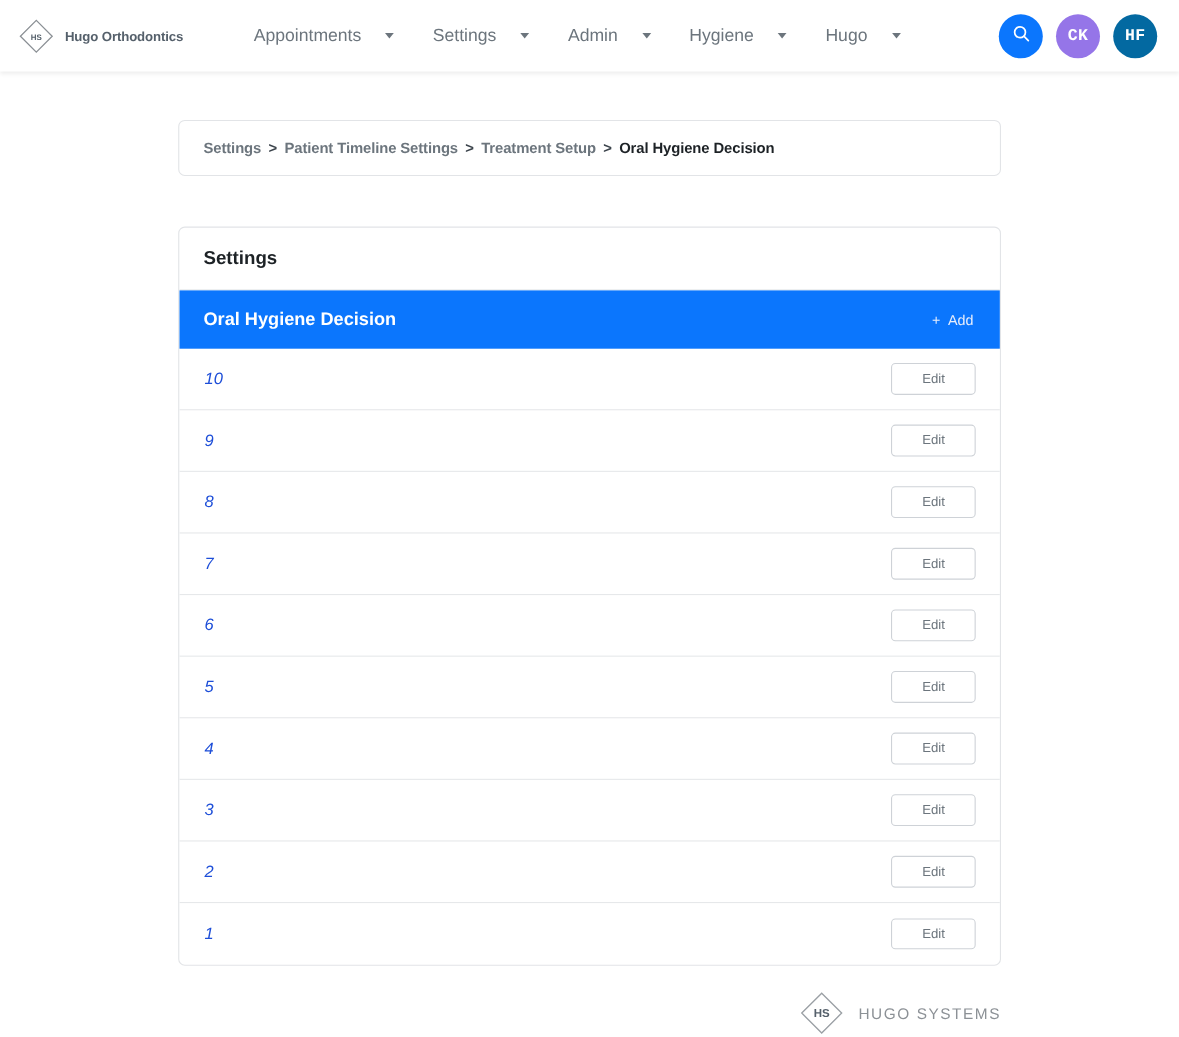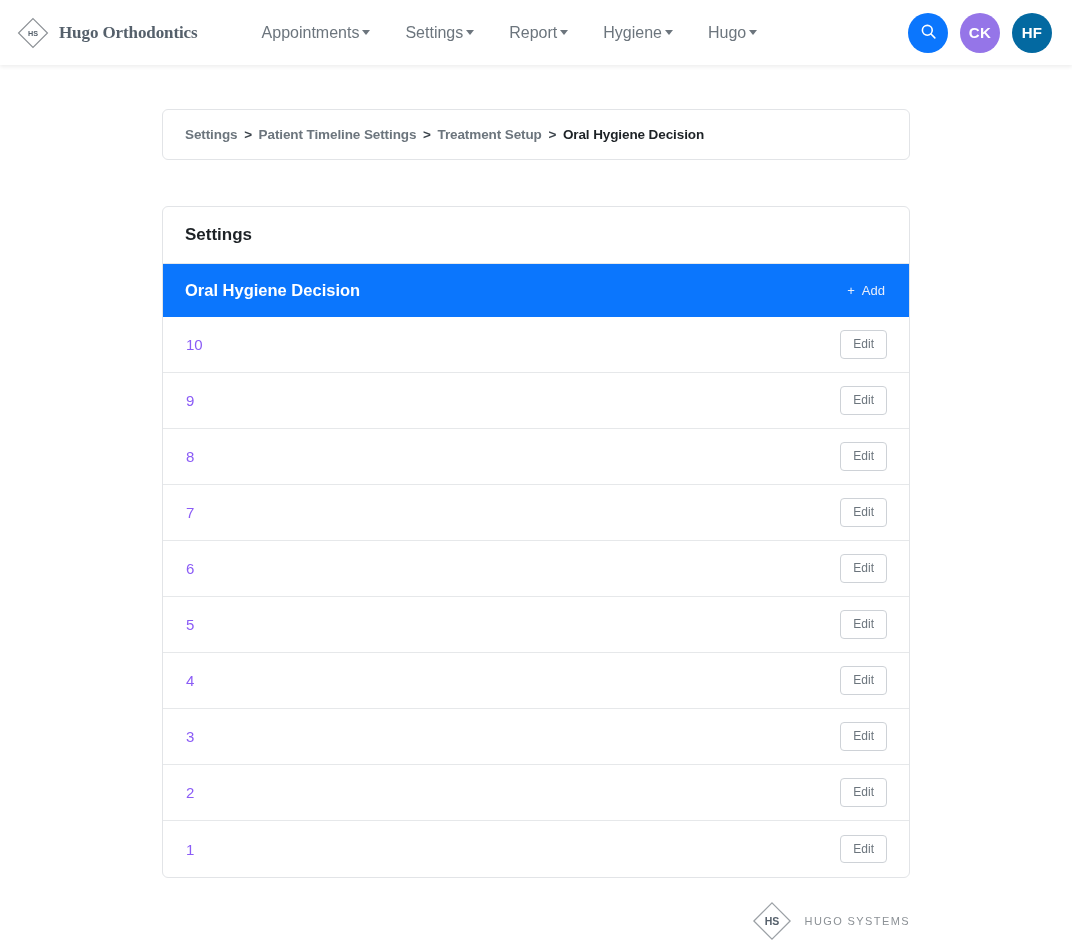--- a/index.html
+++ b/index.html
@@ -30,40 +30,39 @@
     align-items: center;
     gap: 9px;
     padding-left: 6px;
     text-decoration: none;
     flex: 0 0 auto;
   }
 
   .brand-logo { width: 34px; height: 34px; flex: 0 0 auto; }
 
   .brand-name {
-    font-size: 17px;
+    font-size: 12px;
     font-weight: bold;
     color: #55606b;
     letter-spacing: -0.1px;
     white-space: nowrap;
-    font-family: Liberation Serif, serif;
   }
 
   .nav-links {
     display: flex;
     align-items: center;
     list-style: none;
     margin-left: 48px;
     gap: 3px;
   }
 
   .nav-item {
     display: flex;
     align-items: center;
-    gap: 3px;
+    gap: 22px;
     padding: 8px 16px;
     font-size: 16px;
     color: #6c757d;
     cursor: pointer;
     white-space: nowrap;
   }
 
   .caret {
     width: 0; height: 0;
     border-left: 4.5px solid transparent;
@@ -80,21 +79,21 @@
   }
 
   .circle-btn {
     width: 40px; height: 40px;
     border-radius: 50%;
     display: flex;
     align-items: center;
     justify-content: center;
     border: none;
     cursor: pointer;
-    font-family: Liberation Sans, sans-serif;
+    font-family: Liberation Mono, monospace;
     text-align: right;
   }
 
   .avatar {
     color: #ffffff;
     font-size: 15px;
     font-weight: bold;
     letter-spacing: 0.3px;
   }
 
@@ -176,46 +175,47 @@
     display: flex;
     align-items: center;
     justify-content: space-between;
     padding: 0 22px 0 23px;
     border-bottom: 1px solid #e6e8ea;
   }
   .row:last-child { border-bottom: none; }
 
   .row-label {
     font-size: 15px;
-    color: #8b5cf6;
+    color: #1d4ed8;
+    font-style: italic;
   }
 
   .edit-btn {
     border: 1px solid #ced2d7;
     background: #ffffff;
     color: #6c757d;
     font-size: 12px;
     font-family: inherit;
     border-radius: 4px;
-    padding: 6px 12px;
+    padding: 6px 27px;
     cursor: pointer;
     line-height: 1.2;
   }
 
   
   .footer {
     display: flex;
     align-items: center;
     justify-content: flex-end;
     gap: 12px;
     padding: 22px 0 0 0;
   }
   .footer-logo { width: 42px; height: 42px; }
   .footer-name {
-    font-size: 11px;
+    font-size: 14px;
     color: #8c9196;
     letter-spacing: 1.4px;
   }
 </style>
 </head>
 <body>
 
 <div class="navbar">
 
   <a class="brand" href="#">
@@ -231,21 +231,21 @@
   <ul class="nav-links">
     <li class="nav-item">
       <span>Appointments</span>
       <span class="caret"></span>
     </li>
     <li class="nav-item">
       <span>Settings</span>
       <span class="caret"></span>
     </li>
     <li class="nav-item">
-      <span>Report</span>
+      <span>Admin</span>
       <span class="caret"></span>
     </li>
     <li class="nav-item">
       <span>Hygiene</span>
       <span class="caret"></span>
     </li>
     <li class="nav-item">
       <span>Hugo</span>
       <span class="caret"></span>
     </li>

